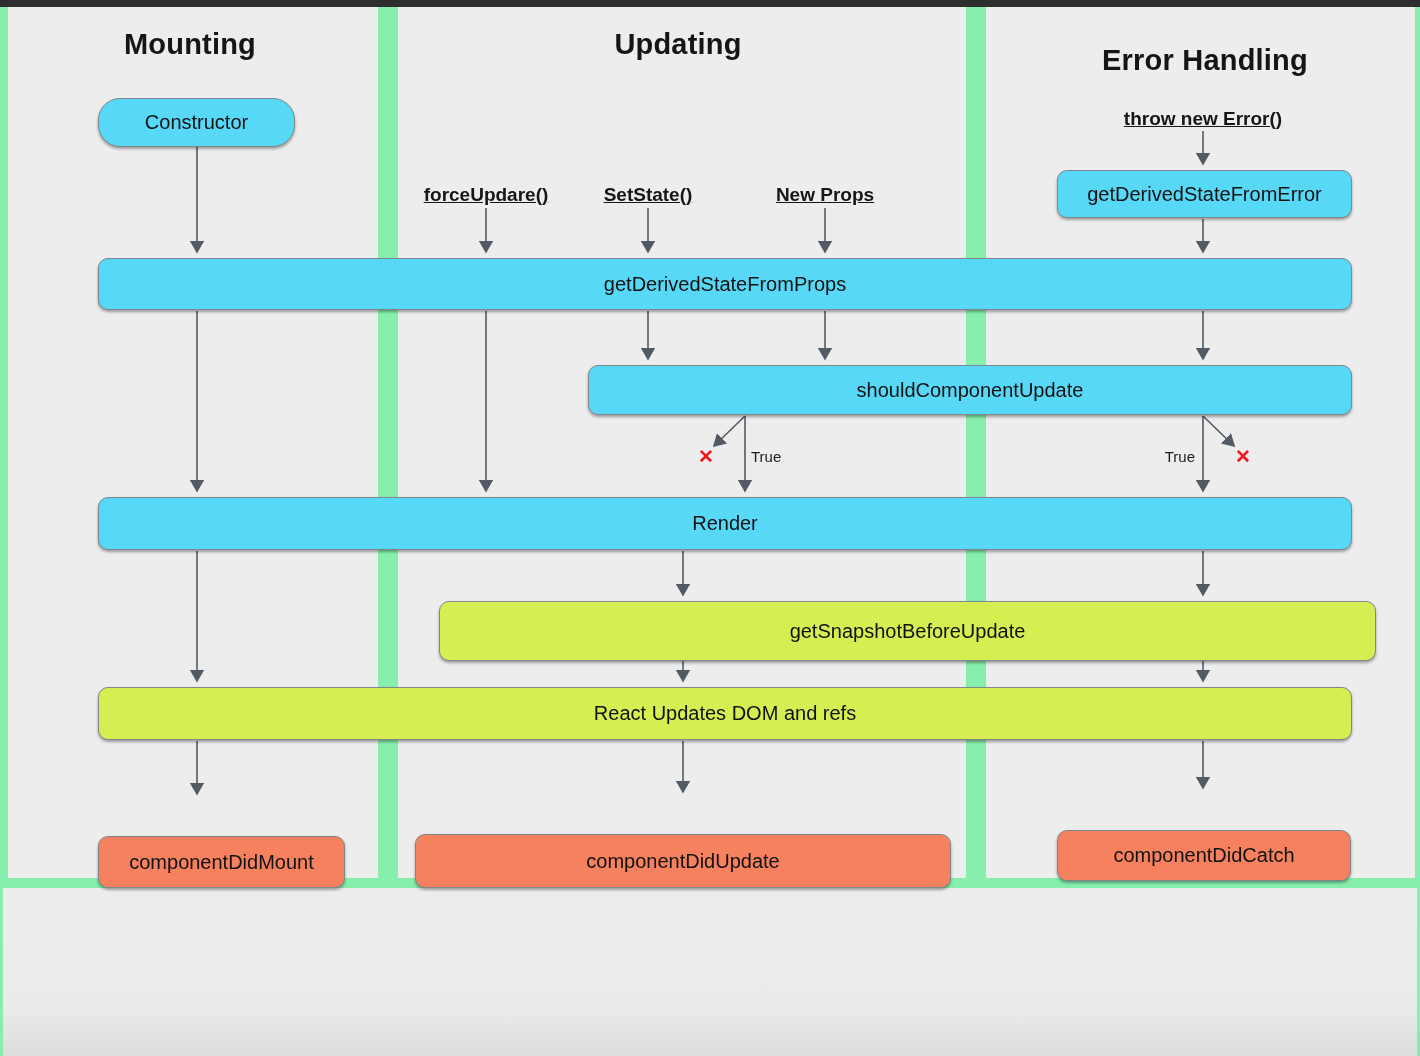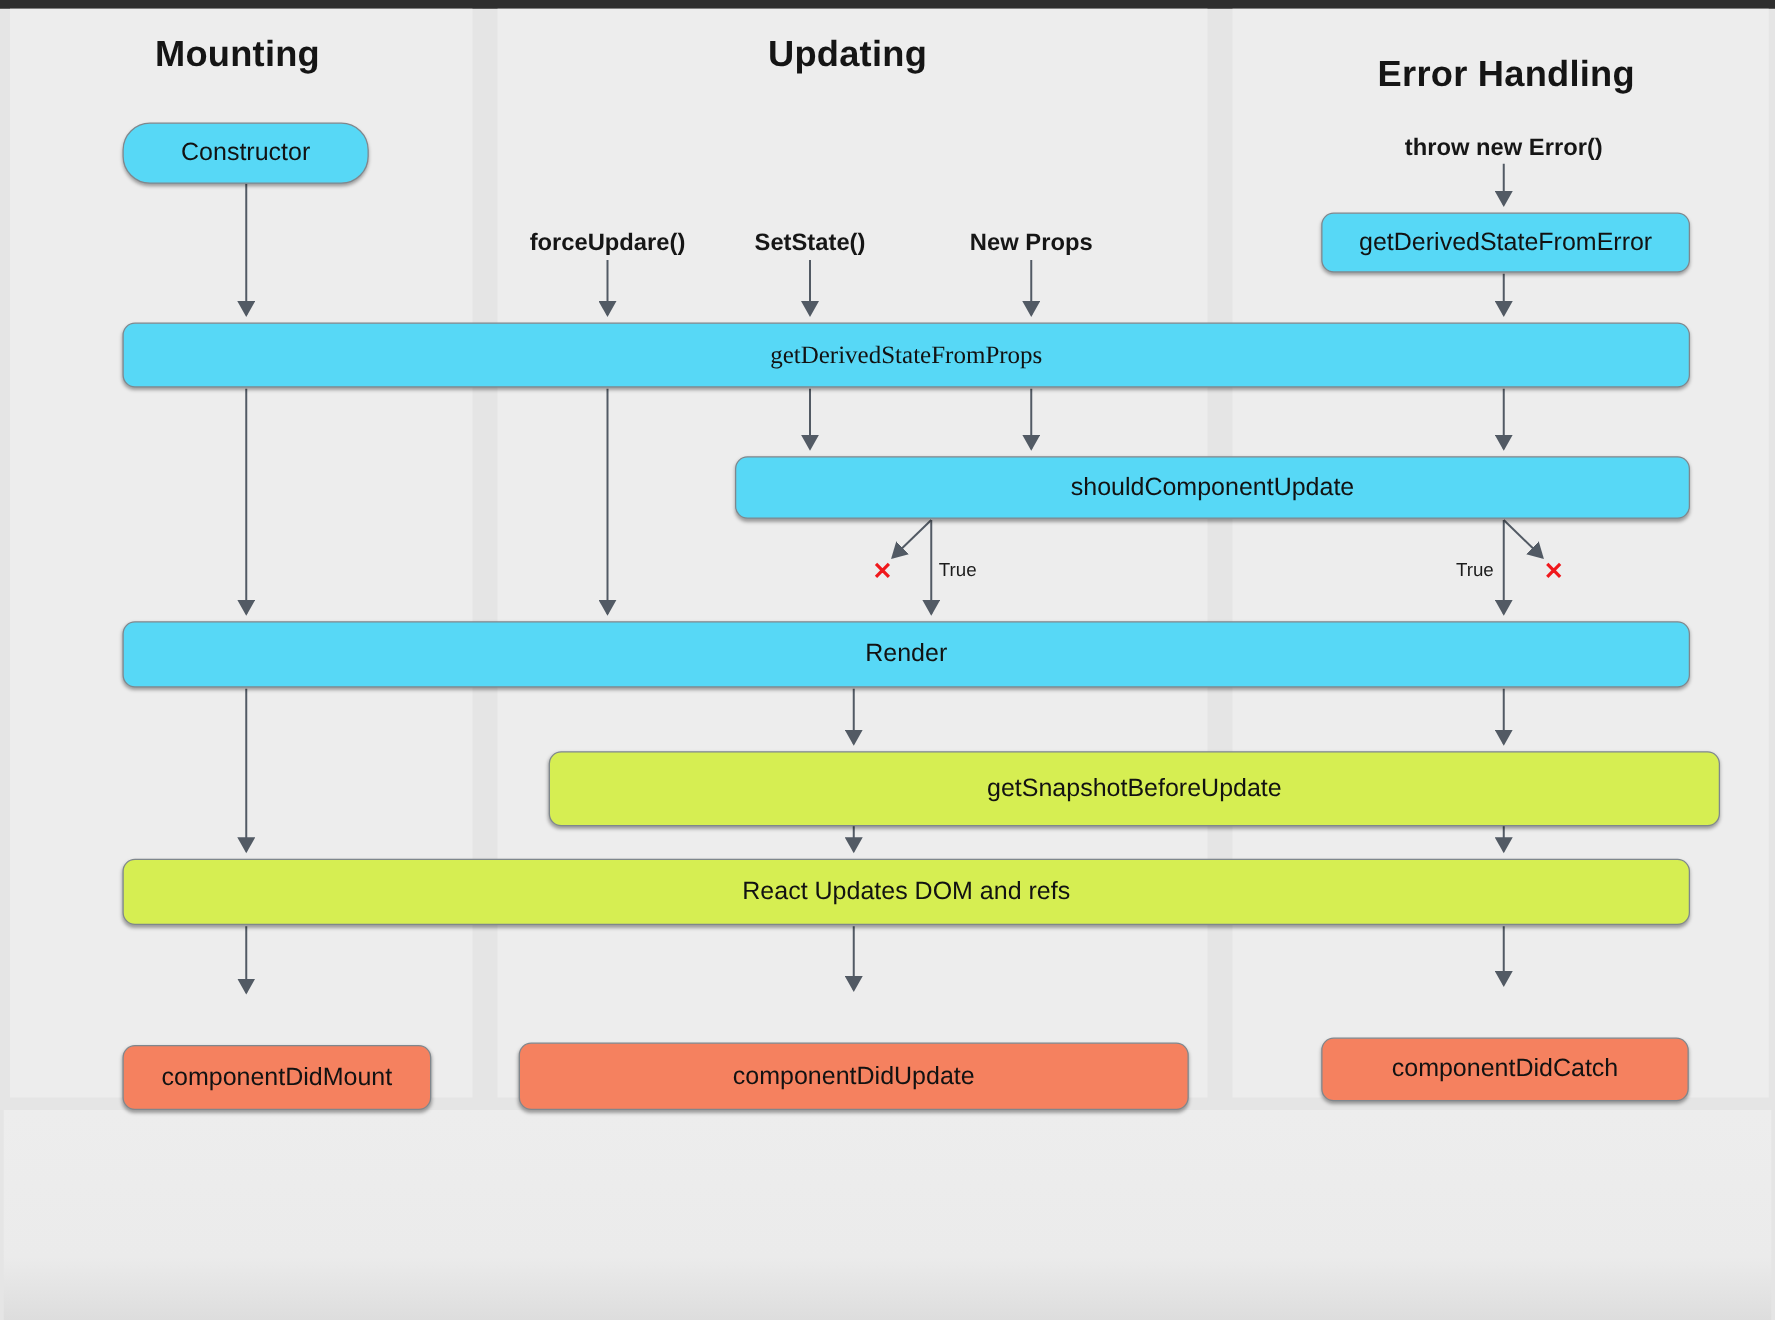--- a/index.html
+++ b/index.html
@@ -1,51 +1,51 @@
 <!DOCTYPE html>
 <html><head>
 <meta charset="utf-8">
 <style>
   * { margin: 0; padding: 0; box-sizing: border-box; }
   html, body { width: 1420px; height: 1056px; background: #ffffff; overflow: hidden; }
   body { font-family: "Liberation Sans", sans-serif; color: #111; }
-  #stage { position: relative; width: 1420px; height: 1056px; background: #e5e5e5; }
+  #stage { position: relative; width: 1420px; height: 1056px; background: #86efac; }
 
   .topbar { position: absolute; left: 0; top: 0; width: 1420px; height: 7px; background: #2e2e2e; }
 
   .section { position: absolute; background: #ededed; }
   .col-mounting  { left: 8px;   top: 7px; width: 370px; height: 871px; }
   .col-updating  { left: 398px; top: 7px; width: 568px; height: 871px; }
   .col-error     { left: 986px; top: 7px; width: 429px; height: 871px; }
   .band-unmount  { left: 3px;  top: 888px; width: 1414px; height: 168px;
                    background: linear-gradient(180deg, #ededed 0%, #ebebeb 70%, #dddddd 100%); }
 
   .col-title { position: absolute; font-weight: bold; font-size: 29px; letter-spacing: .2px;
                text-align: center; color: #151515; }
   .t-mounting { left: 60px;  top: 28px; width: 260px; }
   .t-updating { left: 548px; top: 28px; width: 260px; }
   .t-error    { left: 1055px; top: 44px; width: 300px; }
   .t-unmount  { left: 575px; top: 996px; width: 300px; }
 
-  .flow-label { position: absolute; font-weight: bold; font-size: 19px; text-align: center; color: #161616; }
+  .flow-label { position: absolute; font-weight: bold; font-size: 19px; text-align: center; color: #161616; text-decoration: underline; }
   .l-force  { left: 396px;  top: 184px; width: 180px; }
   .l-set    { left: 568px;  top: 184px; width: 160px; }
   .l-props  { left: 745px;  top: 184px; width: 160px; }
   .l-throw  { left: 1093px; top: 108px; width: 220px; }
 
   .box { position: absolute; border: 1px solid #7f878d; border-radius: 10px;
          display: flex; align-items: center; justify-content: center;
          font-size: 20px; color: #121212; box-shadow: 0 2px 3px rgba(0,0,0,.35); }
   .cyan   { background: #57d8f6; }
   .lime   { background: #d6ee52; }
   .orange { background: #f5815f; margin-top: 36px; }
 
   .b-constructor { left: 98px;  top: 98px;  width: 197px;  height: 49px; border-radius: 22px; }
   .b-gdsfe       { left: 1057px; top: 170px; width: 295px; height: 48px; }
-  .b-gdsfp       { left: 98px;  top: 258px; width: 1254px; height: 52px; font-family: Liberation Serif, serif; }
+  .b-gdsfp       { left: 98px;  top: 258px; width: 1254px; height: 52px; }
   .b-scu         { left: 588px; top: 365px; width: 764px;  height: 50px; }
   .b-render      { left: 98px;  top: 497px; width: 1254px; height: 53px; }
   .b-snapshot    { left: 439px; top: 601px; width: 937px;  height: 60px; text-align: center; }
   .b-reactdom    { left: 98px;  top: 687px; width: 1254px; height: 53px; }
   .b-didmount    { left: 98px;  top: 800px; width: 247px;  height: 52px; }
   .b-didupdate   { left: 415px; top: 798px; width: 536px;  height: 54px; }
   .b-didcatch    { left: 1057px; top: 794px; width: 294px; height: 51px; }
   .b-willunmount { left: 98px;  top: 905px; width: 1254px; height: 57px; }
 
   svg.arrows { position: absolute; left: 0; top: 0; width: 1420px; height: 1056px; pointer-events: none; }

